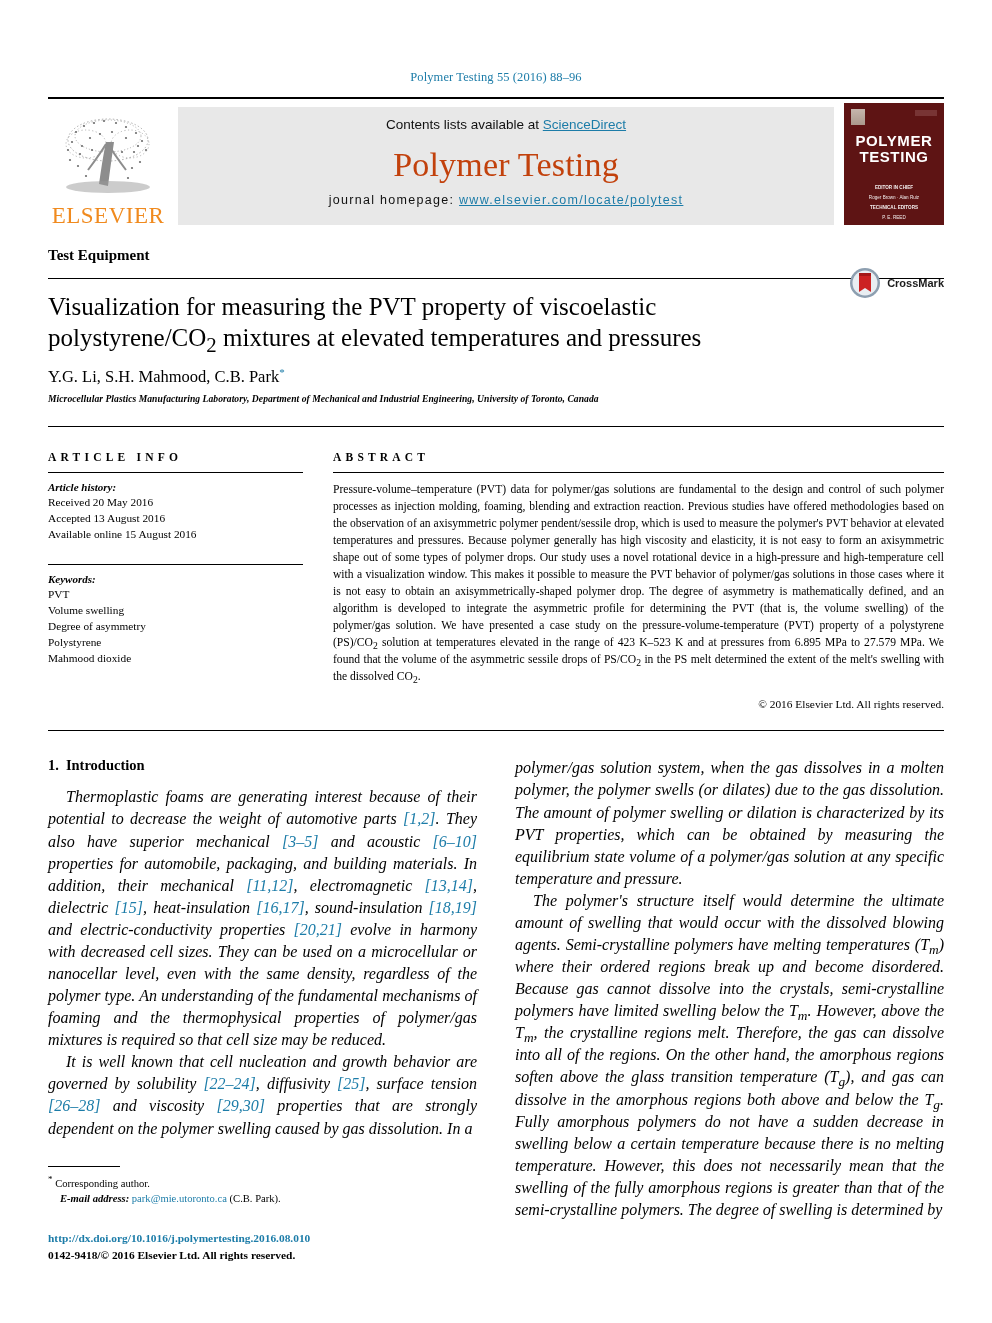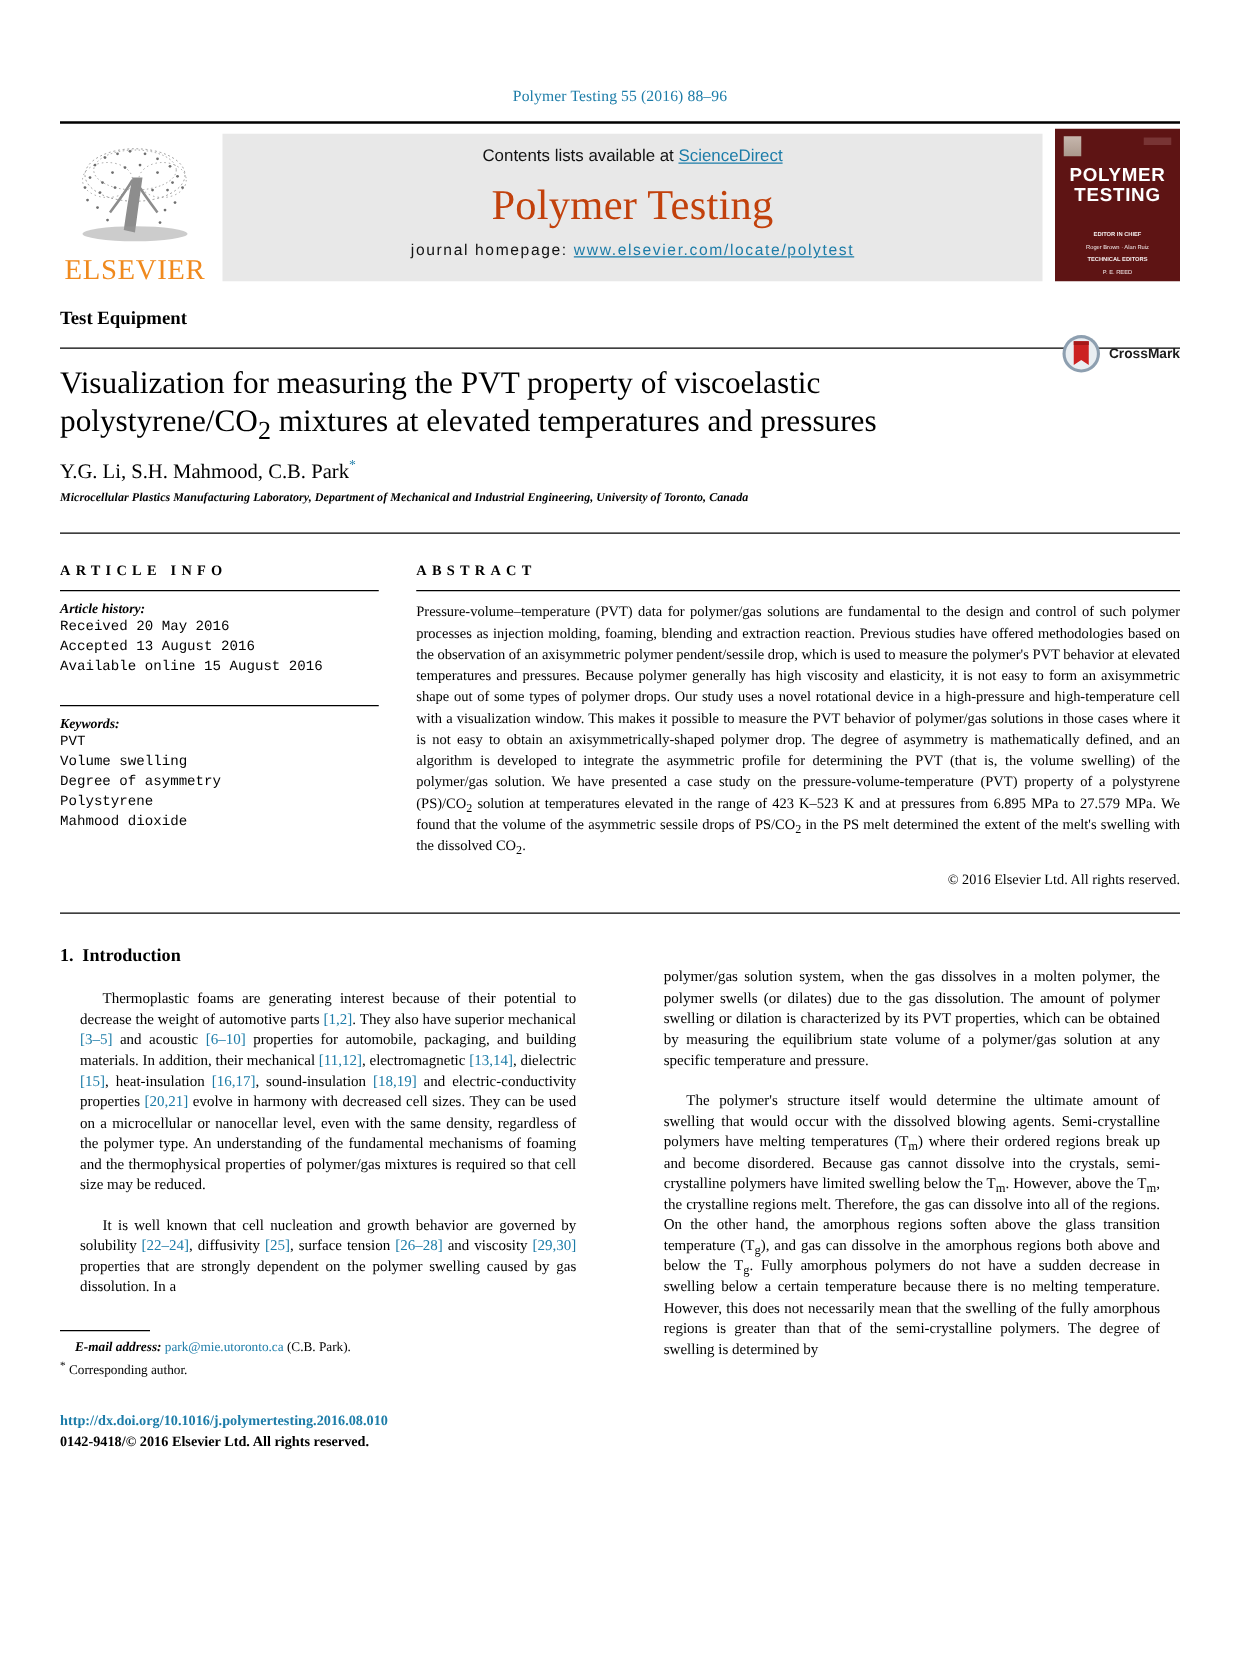--- a/index.html
+++ b/index.html
@@ -182,21 +182,21 @@
     letter-spacing: 4.2px;
     margin-bottom: 9px;
   }
   .hdr-rule { border-top: 1px solid #000; margin-bottom: 8px; }
   .info-sub {
     font-family: "Liberation Serif", serif;
     font-style: italic; font-weight: 700;
     font-size: 11px; margin-bottom: 1px;
   }
   .info-line {
-    font-family: Liberation Mono, monospace;
+    font-family: Liberation Serif, serif;
     font-size: 11.3px; line-height: 1.42;
   }
   .info-gap { height: 16px; }
   .kw-rule { border-top: 1px solid #000; margin: 6px 0 8px 0; }
   .abstract-body {
     font-family: "Liberation Serif", serif;
     font-size: 11.6px;
     line-height: 1.47;
     text-align: justify;
   }
@@ -217,26 +217,27 @@
   .bcol { flex: 1 1 0; position: relative; }
   .sec-title {
     font-family: "Liberation Serif", serif;
     font-weight: 700;
     font-size: 14.5px;
     margin: 0 0 12px 0;
   }
   .sec-title .num { margin-right: 7px; }
   p.body {
     font-family: "Liberation Serif", serif;
-    font-size: 12px;
+    font-size: 16px;
     line-height: 1.38;
     text-align: justify;
-    margin: 16px;
+    margin: 0;
     text-indent: 18px;
     hyphens: manual;
+    font-style: italic;
   }
   p.body + p.body { margin-top: 0; }
   .ref { color: #1c7ca8; }
   .link { color: #1c7ca8; text-decoration: none; }
 
   
   .footnote {
     margin-top: 26px;
     padding-top: 0;
   }
@@ -402,26 +403,26 @@
 
     <div class="bcol">
       <div class="sec-title">
         <span class="num">1.</span><span>Introduction</span>
       </div>
       <p class="body" id="left-p1"><span>Thermoplastic foams are generating interest because of their potential to decrease the weight of automotive parts </span><span class="ref">[1,2]</span><span>. They also have superior mechanical </span><span class="ref">[3–5]</span><span> and acoustic </span><span class="ref">[6–10]</span><span> properties for automobile, packaging, and building materials. In addition, their mechanical </span><span class="ref">[11,12]</span><span>, electromagnetic </span><span class="ref">[13,14]</span><span>, dielectric </span><span class="ref">[15]</span><span>, heat-insulation </span><span class="ref">[16,17]</span><span>, sound-insulation </span><span class="ref">[18,19]</span><span> and electric-conductivity properties </span><span class="ref">[20,21]</span><span> evolve in harmony with decreased cell sizes. They can be used on a microcellular or nanocellar level, even with the same density, regardless of the polymer type. An understanding of the fundamental mechanisms of foaming and the thermophysical properties of polymer/gas mixtures is required so that cell size may be reduced.</span></p>
       <p class="body" id="left-p2"><span>It is well known that cell nucleation and growth behavior are governed by solubility </span><span class="ref">[22–24]</span><span>, diffusivity </span><span class="ref">[25]</span><span>, surface tension </span><span class="ref">[26–28]</span><span> and viscosity </span><span class="ref">[29,30]</span><span> properties that are strongly dependent on the polymer swelling caused by gas dissolution. In a</span></p>
 
       <div class="footnote">
         <div class="footnote-rule"></div>
+        <div class="footnote-line">
+          <span class="star">*</span><span> Corresponding author.</span>
+        </div>
         <div class="footnote-line" style="padding-left:12px">
           <em>E-mail address:</em>
           <a class="link" href="#">park@mie.utoronto.ca</a><span> (C.B. Park).</span>
-        </div>
-        <div class="footnote-line">
-          <span class="star">*</span><span> Corresponding author.</span>
         </div>
         <div class="footer-block">
           <div class="doi"><a class="link" style="font-weight:700" href="#">http://dx.doi.org/10.1016/j.polymertesting.2016.08.010</a></div>
           <div class="issn">0142-9418/© 2016 Elsevier Ltd. All rights reserved.</div>
         </div>
       </div>
     </div>
 
     <div class="bcol">
       <p class="body" style="text-indent:0">polymer/gas solution system, when the gas dissolves in a molten polymer, the polymer swells (or dilates) due to the gas dissolution. The amount of polymer swelling or dilation is characterized by its PVT properties, which can be obtained by measuring the equilibrium state volume of a polymer/gas solution at any specific temperature and pressure.</p>

